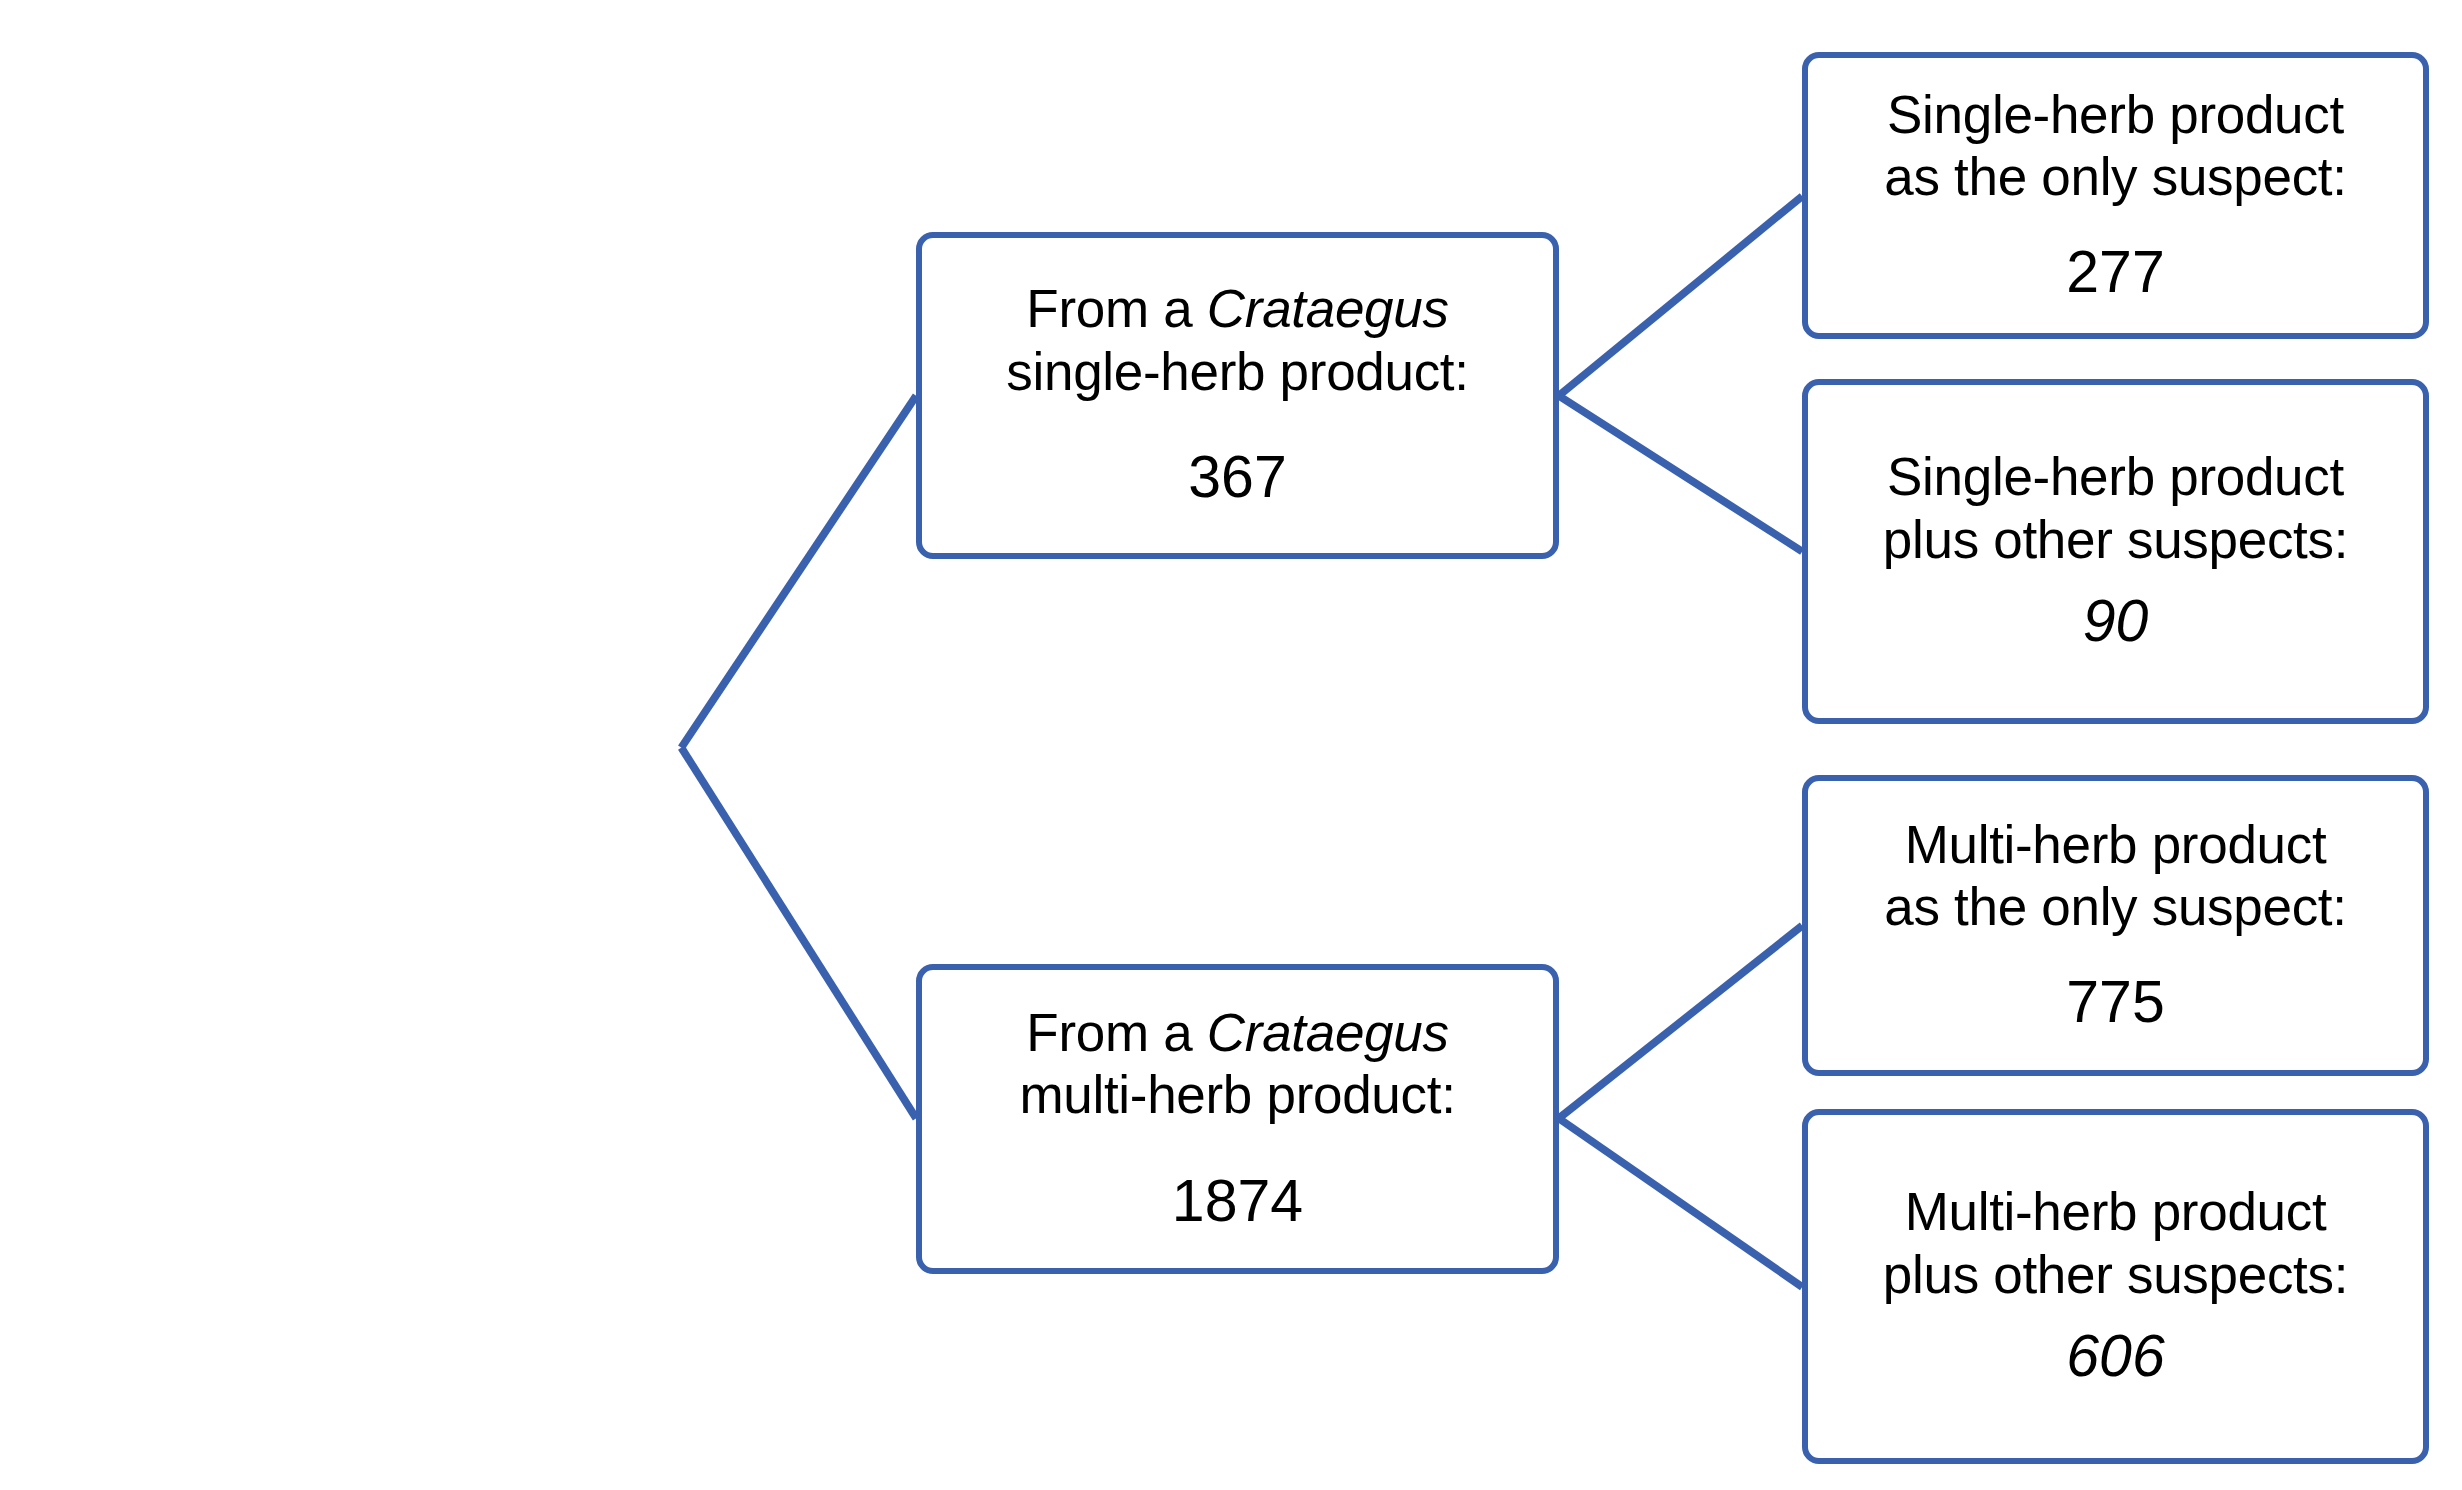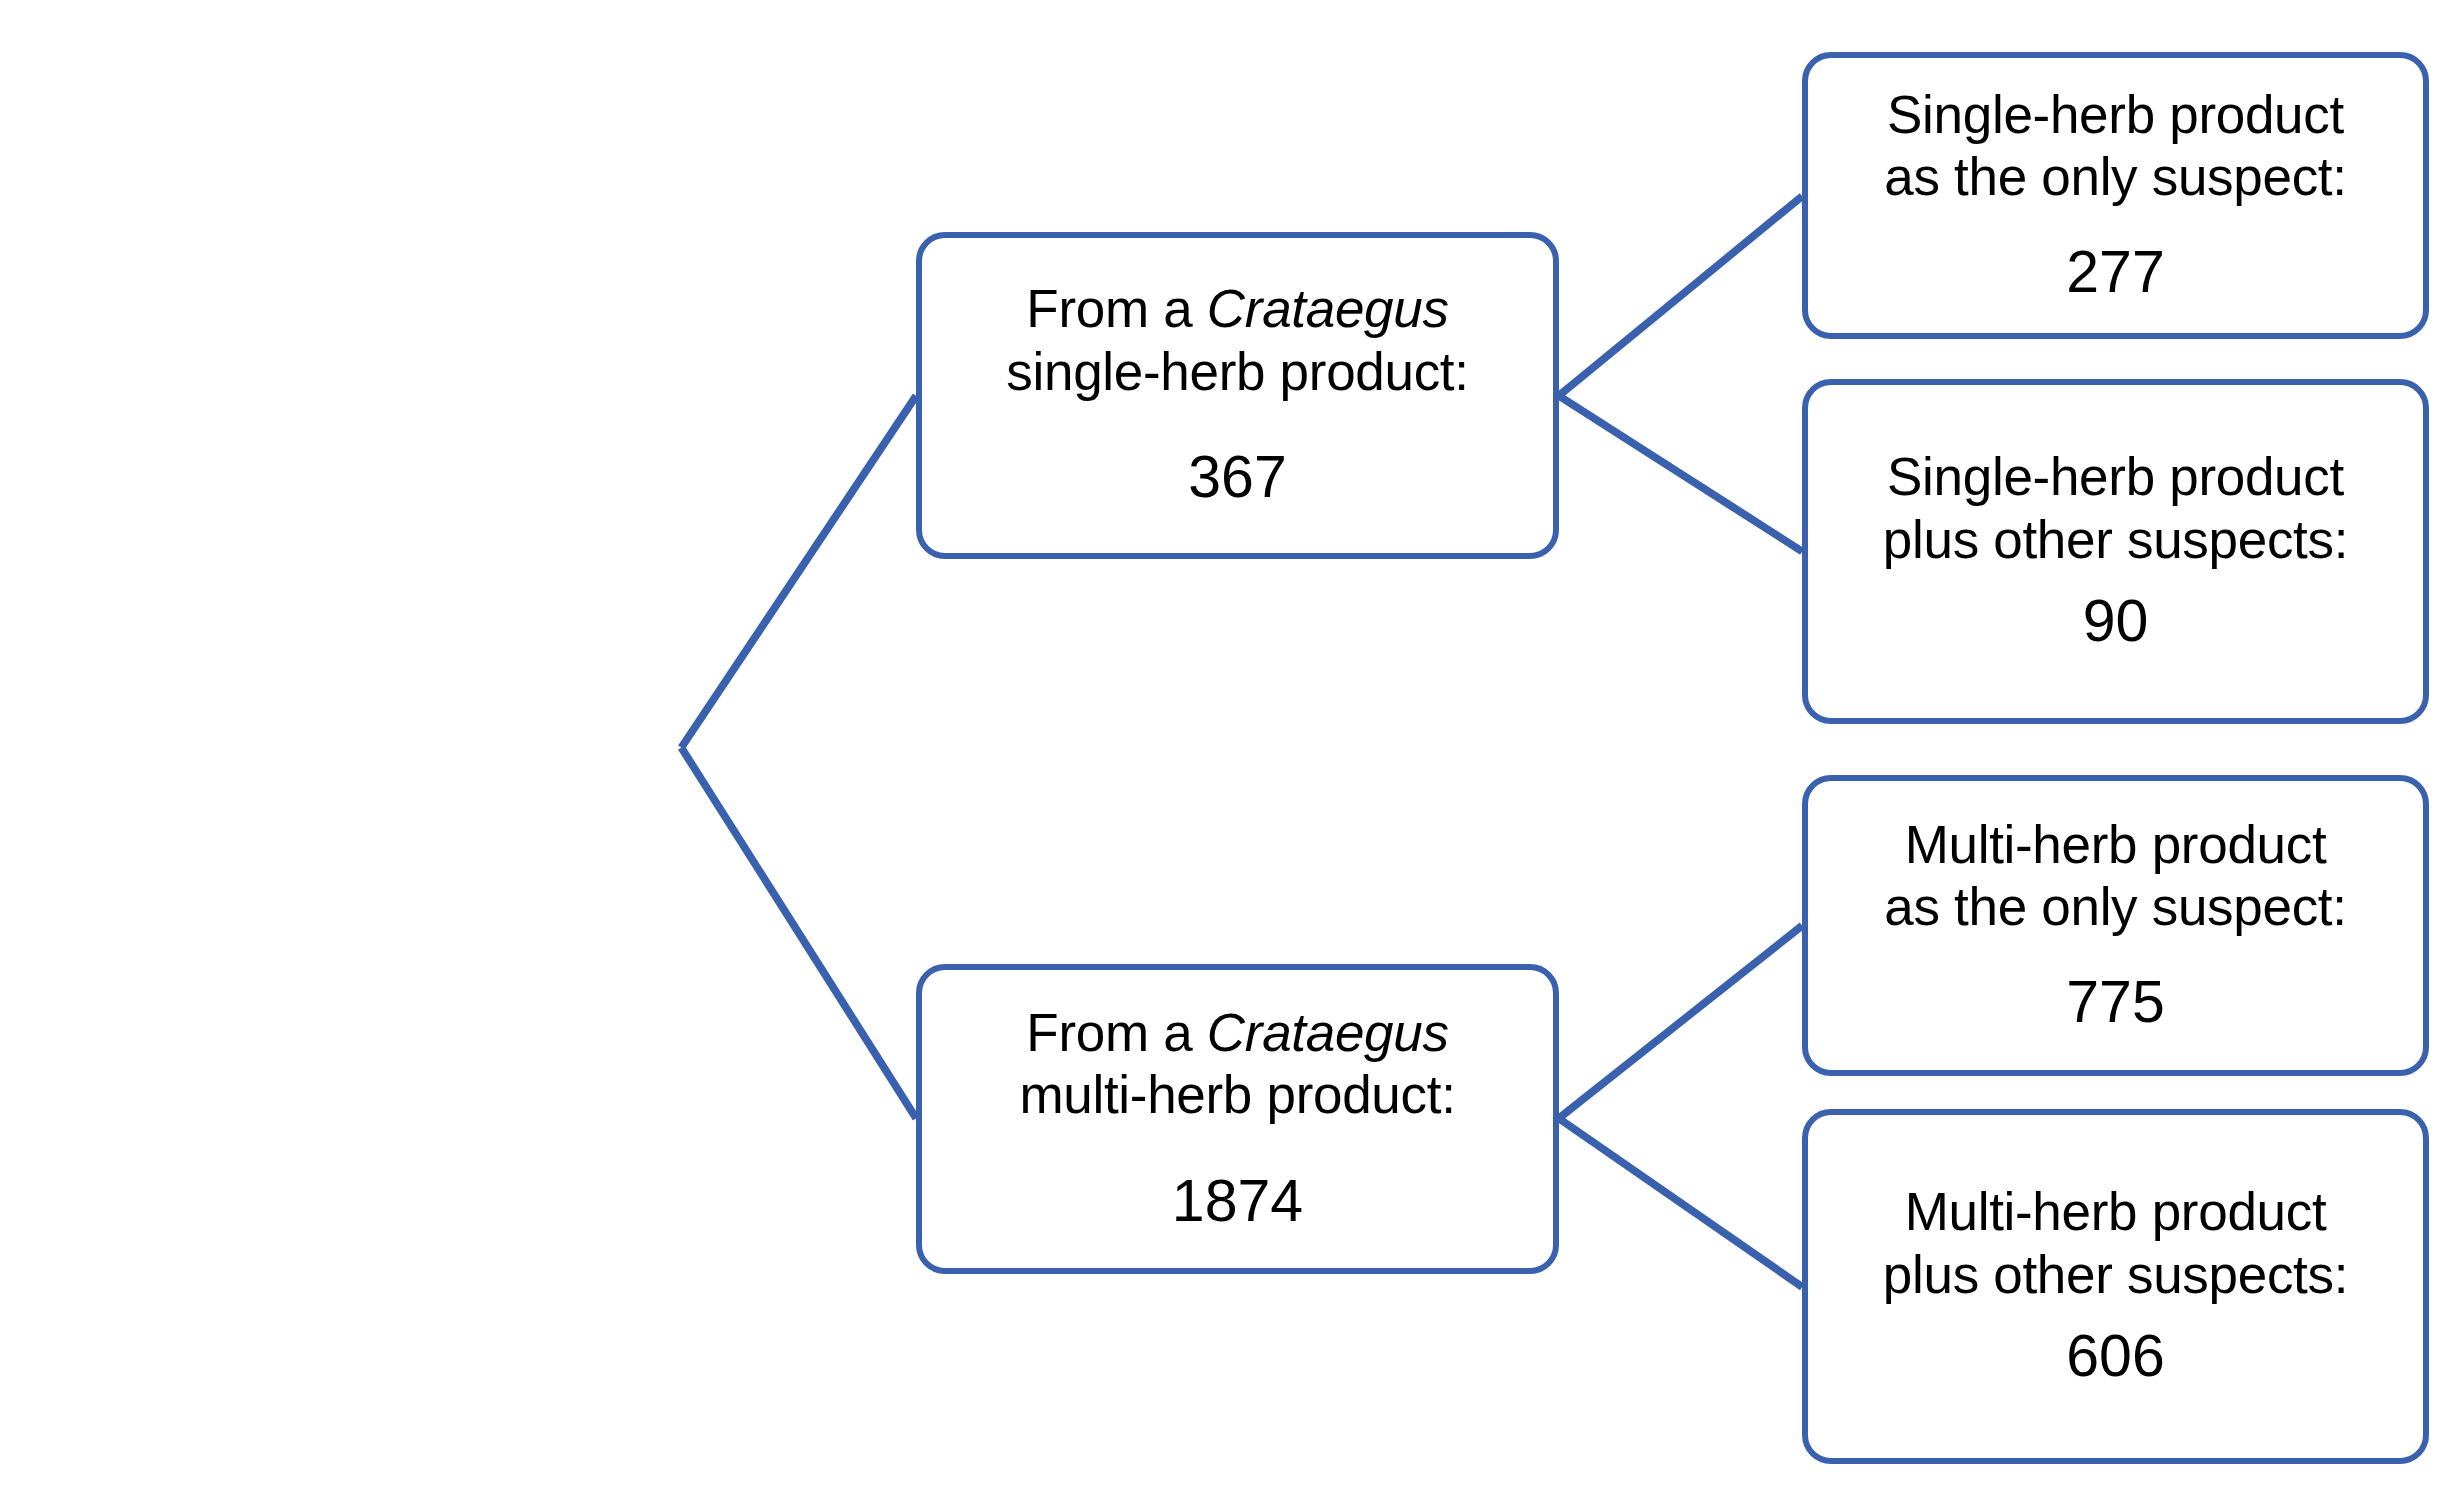--- a/index.html
+++ b/index.html
@@ -22,21 +22,21 @@
     top: 0;
     width: 2462px;
     height: 1490px;
     pointer-events: none;
   }
   .node {
     position: absolute;
     box-sizing: border-box;
     background: #ffffff;
     border: 6px solid #3a61ae;
-    border-radius: 29px;
+    border-radius: 17px;
     display: flex;
     flex-direction: column;
     align-items: center;
     justify-content: center;
     text-align: center;
     color: #000000;
     z-index: 2;
   }
   .node-label {
     font-size: 53px;
@@ -63,21 +63,21 @@
   #node-multi       { left: 916px; top: 964px; width: 643px; height: 310px; }
 
   #node-single-only { left: 1802px; top: 52px;   width: 627px; height: 287px; }
   #node-single-plus { left: 1802px; top: 379px;  width: 627px; height: 345px; }
   #node-multi-only  { left: 1802px; top: 775px;  width: 627px; height: 301px; }
   #node-multi-plus  { left: 1802px; top: 1109px; width: 627px; height: 355px; }
 
   #node-single-only .node-value,
   #node-multi-only  .node-value { margin-top: 29px; }
   #node-single-plus .node-value,
-  #node-multi-plus  .node-value { margin-top: 16px; }
+  #node-multi-plus  .node-value { margin-top: 16px; font-style: italic; }
 </style>
 </head>
 <body>
 
 <div id="canvas">
 
   <svg id="connector-layer" viewBox="0 0 2862 1732" width="2462" height="1490" xmlns="http://www.w3.org/2000/svg">
 
     <path d="M 792 869 L 1065 460" fill="none" stroke="#3A61AE" stroke-width="9" stroke-linecap="butt"></path>
 

